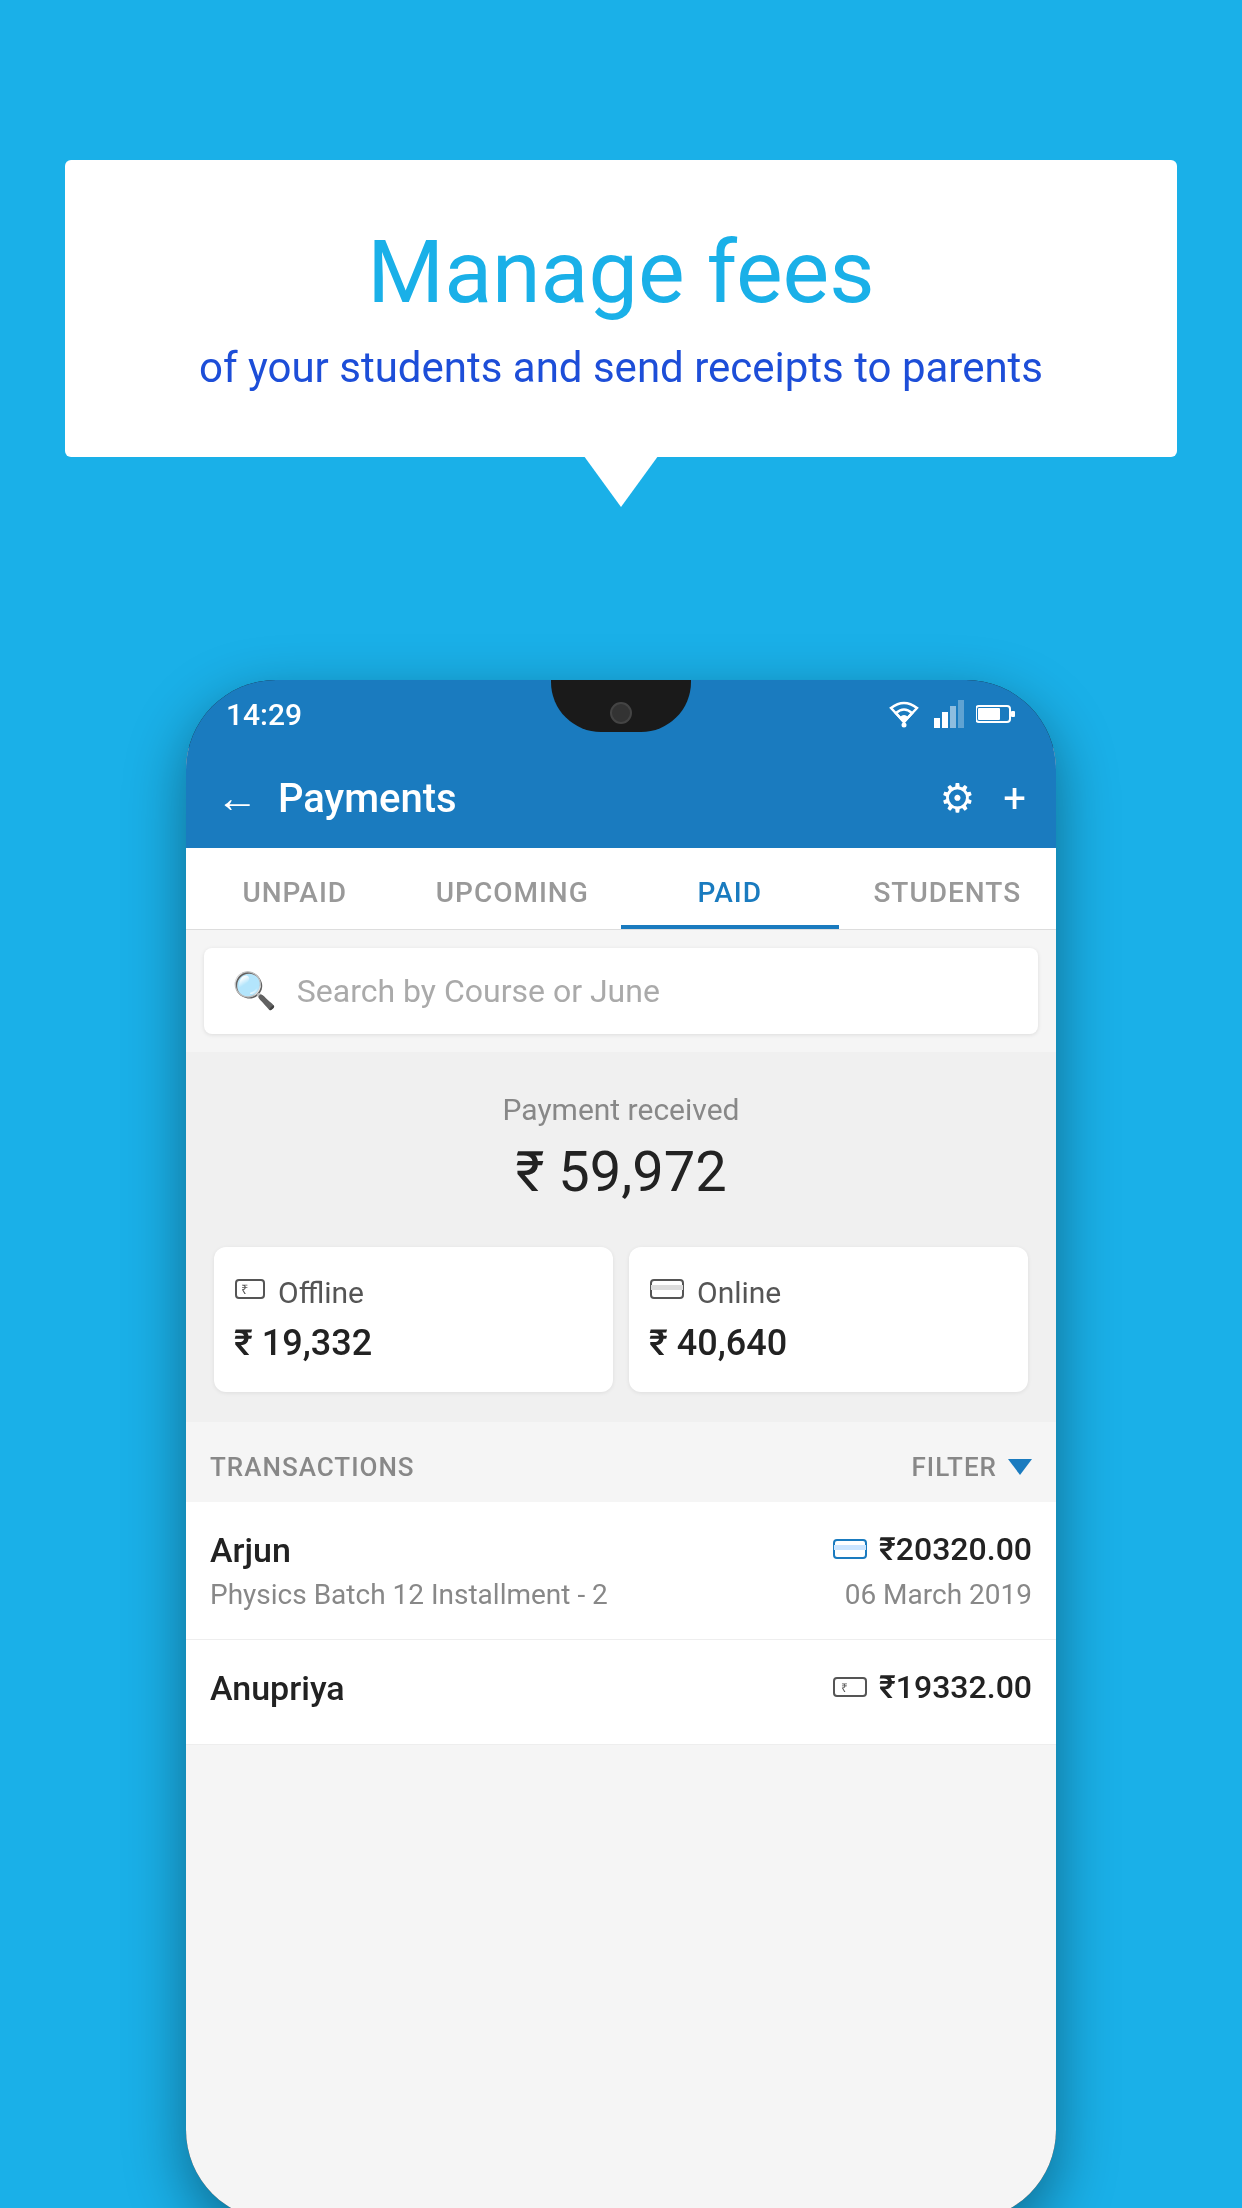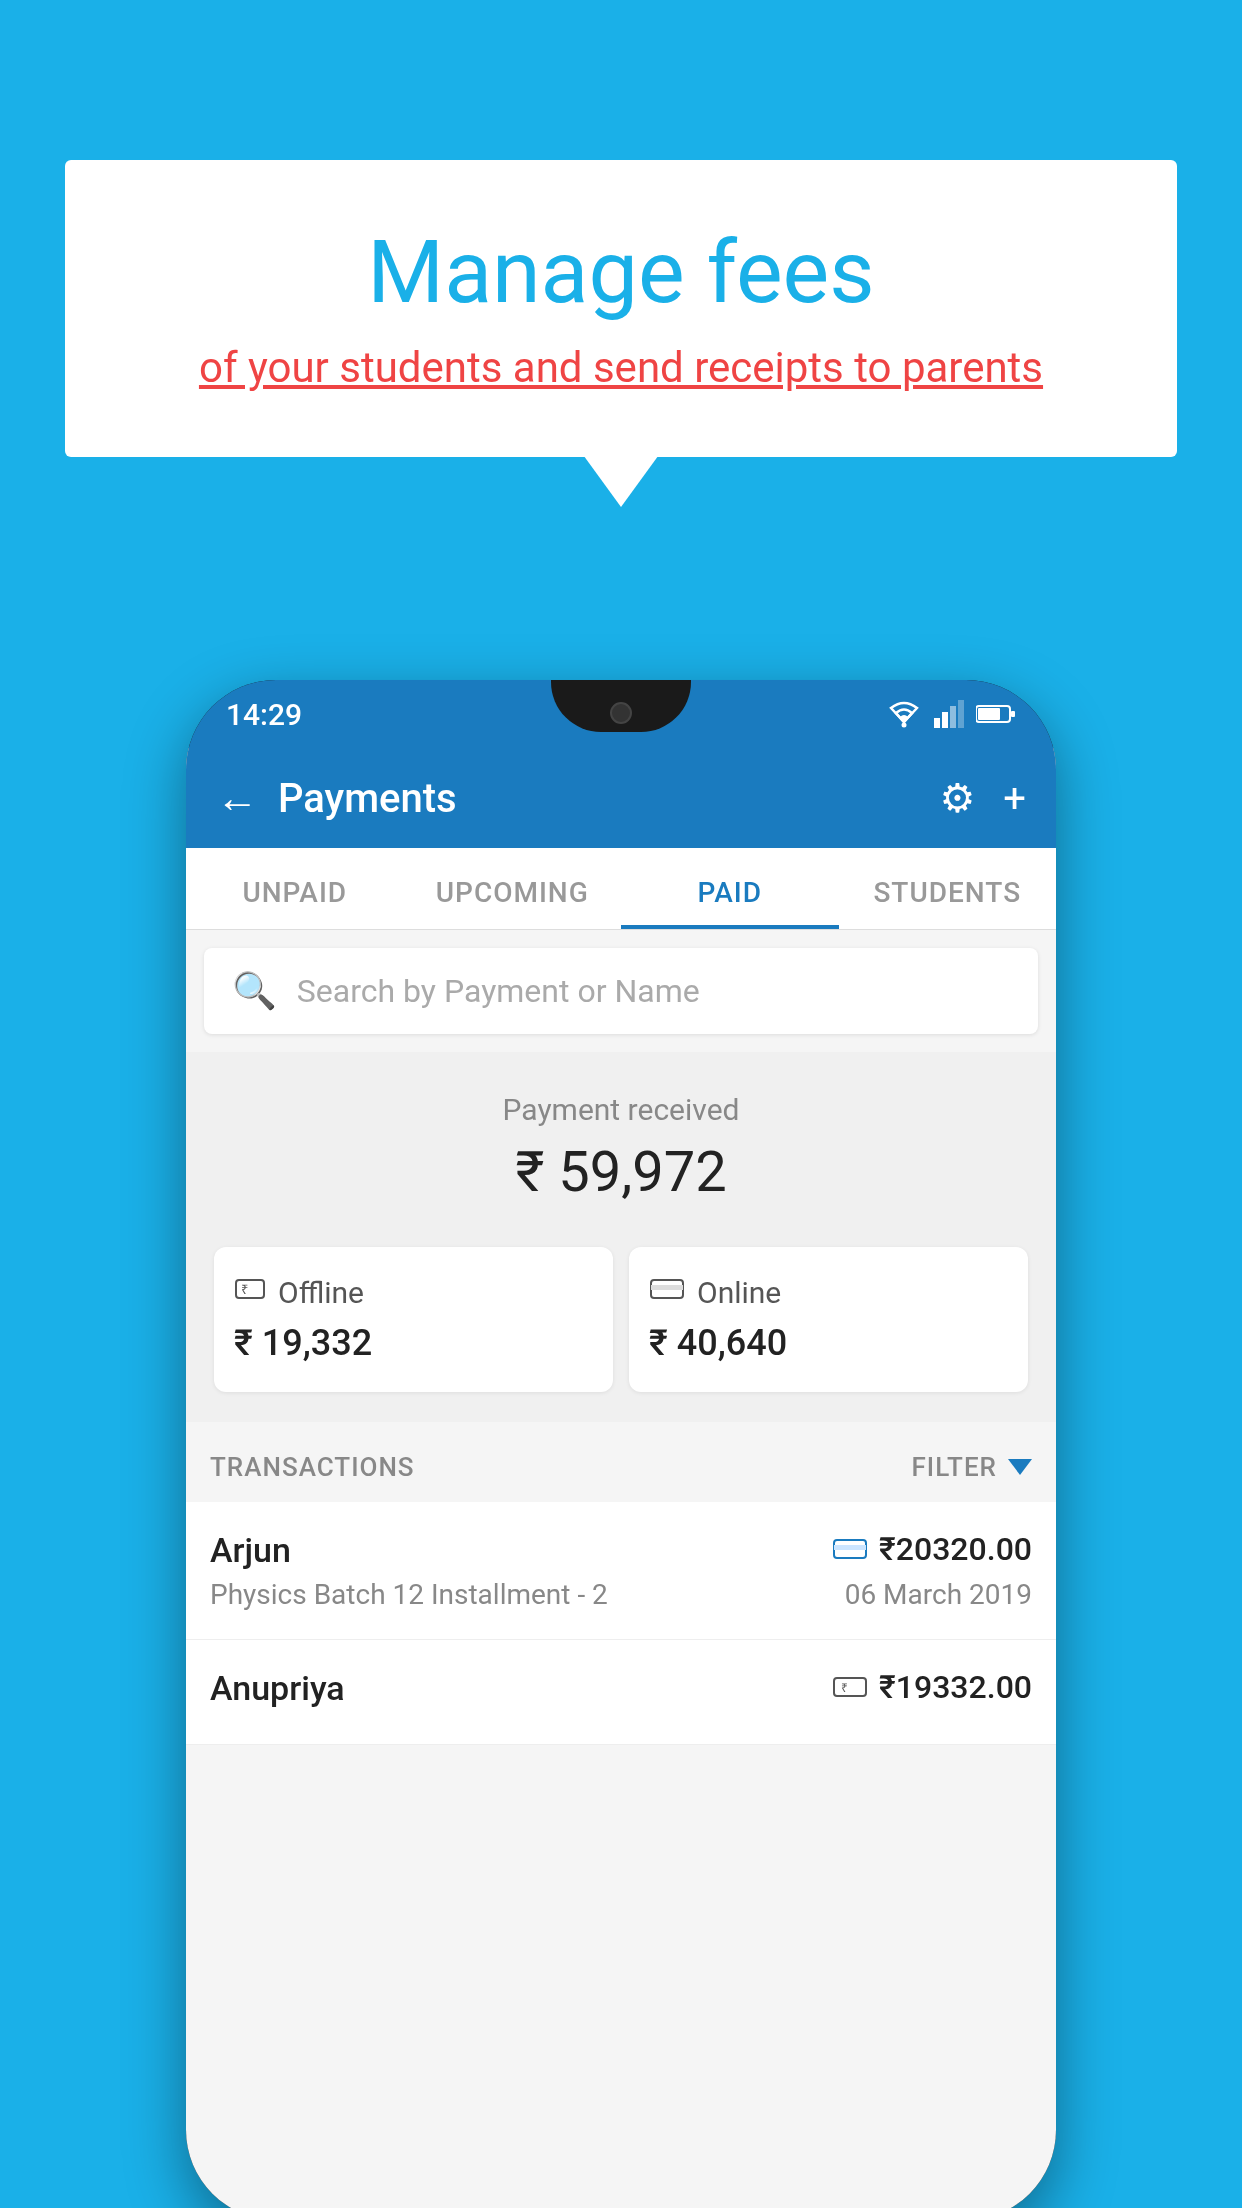--- a/index.html
+++ b/index.html
@@ -40,23 +40,22 @@
 
     .bubble-title {
       font-size: 88px;
       font-weight: 400;
       color: #1ab0e8;
       margin-bottom: 20px;
     }
 
     .bubble-subtitle {
       font-size: 42px;
-      color: #ef4444;
+      color: #1d4ed8;
       font-weight: 400;
-      text-decoration: underline;
     }
 
     
     .phone {
       position: absolute;
       top: 680px;
       left: 50%;
       transform: translateX(-50%);
       width: 870px;
       height: 1540px;
@@ -407,21 +406,21 @@
 
     <div class="tabs">
       <div class="tab">UNPAID</div>
       <div class="tab">UPCOMING</div>
       <div class="tab active">PAID</div>
       <div class="tab">STUDENTS</div>
     </div>
 
     <div class="search-container">
       <span class="search-icon-placeholder">🔍</span>
-      <span class="search-text">Search by Payment or Name</span>
+      <span class="search-text">Search by Course or June</span>
     </div>
 
     <div class="payment-summary">
       <div class="payment-received-label">Payment received</div>
       <div class="payment-amount">₹ 59,972</div>
 
       <div class="payment-cards">
 
         <div class="payment-card">
           <div class="payment-card-header">

